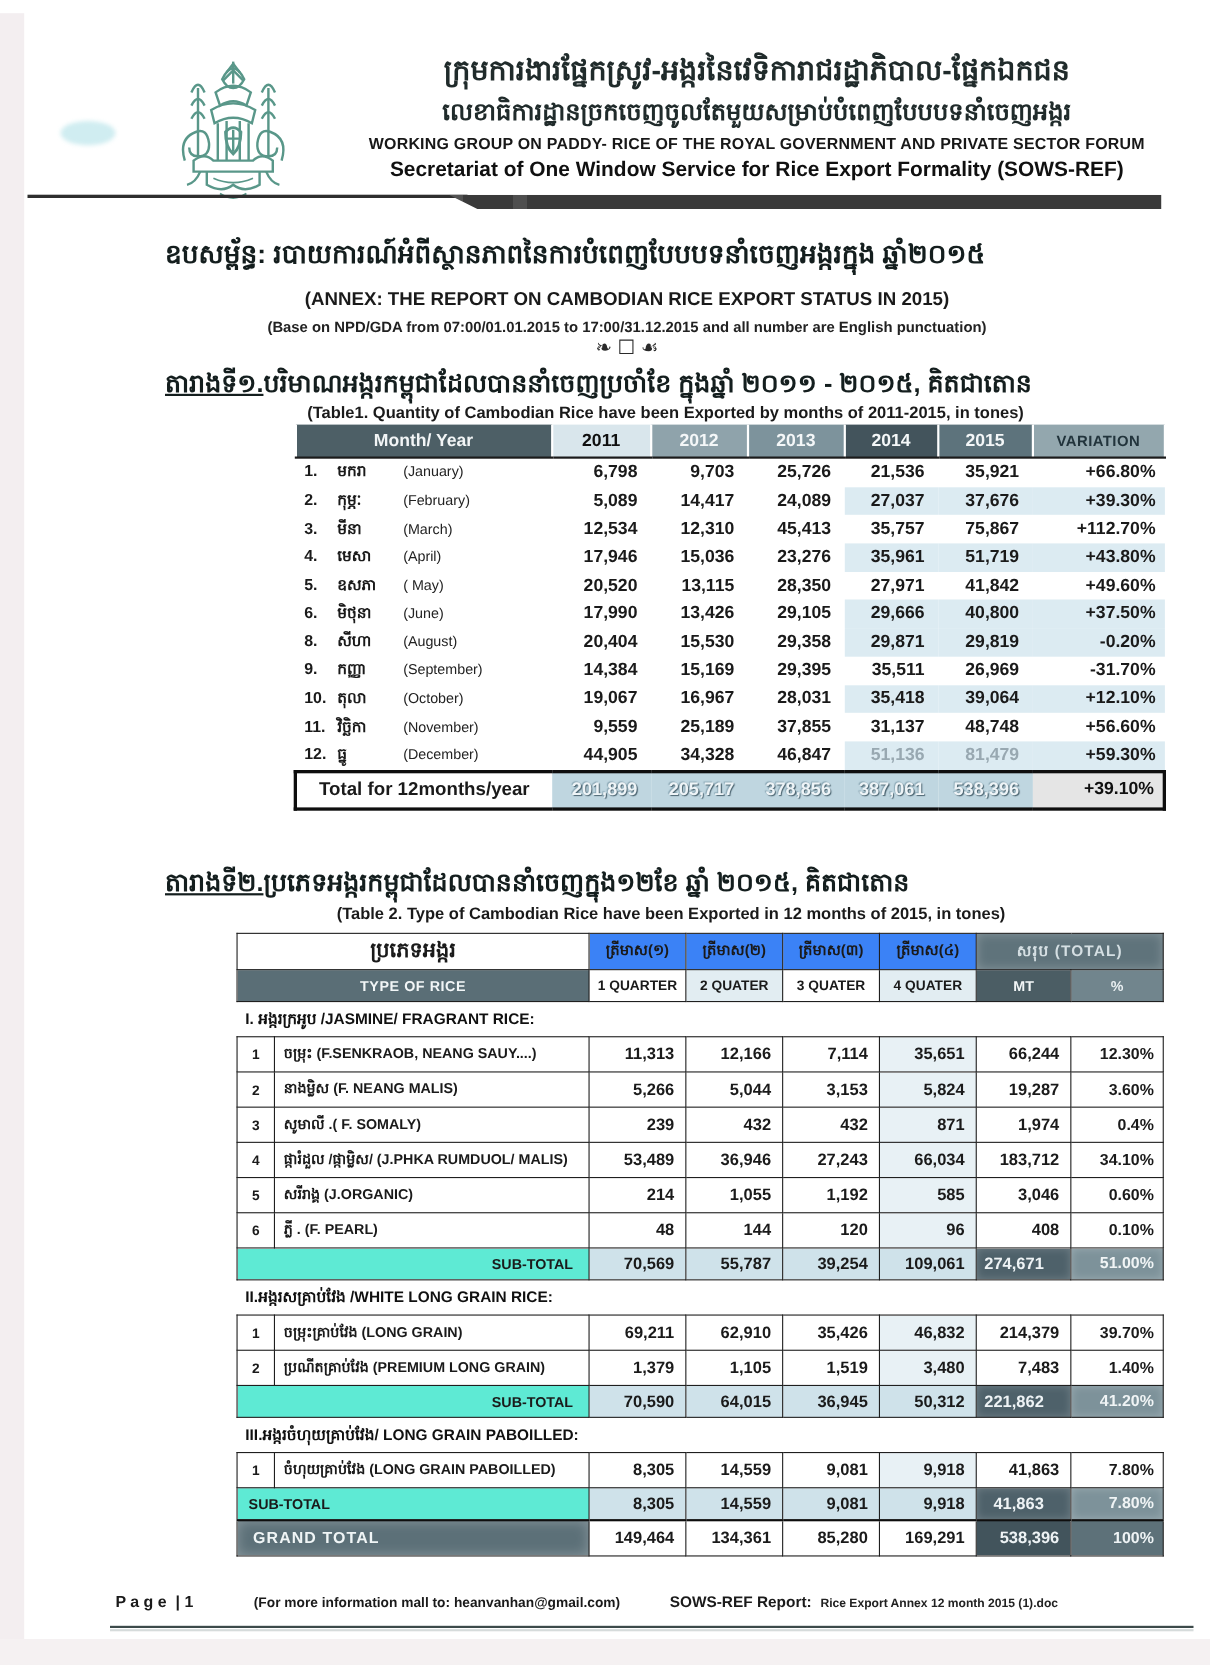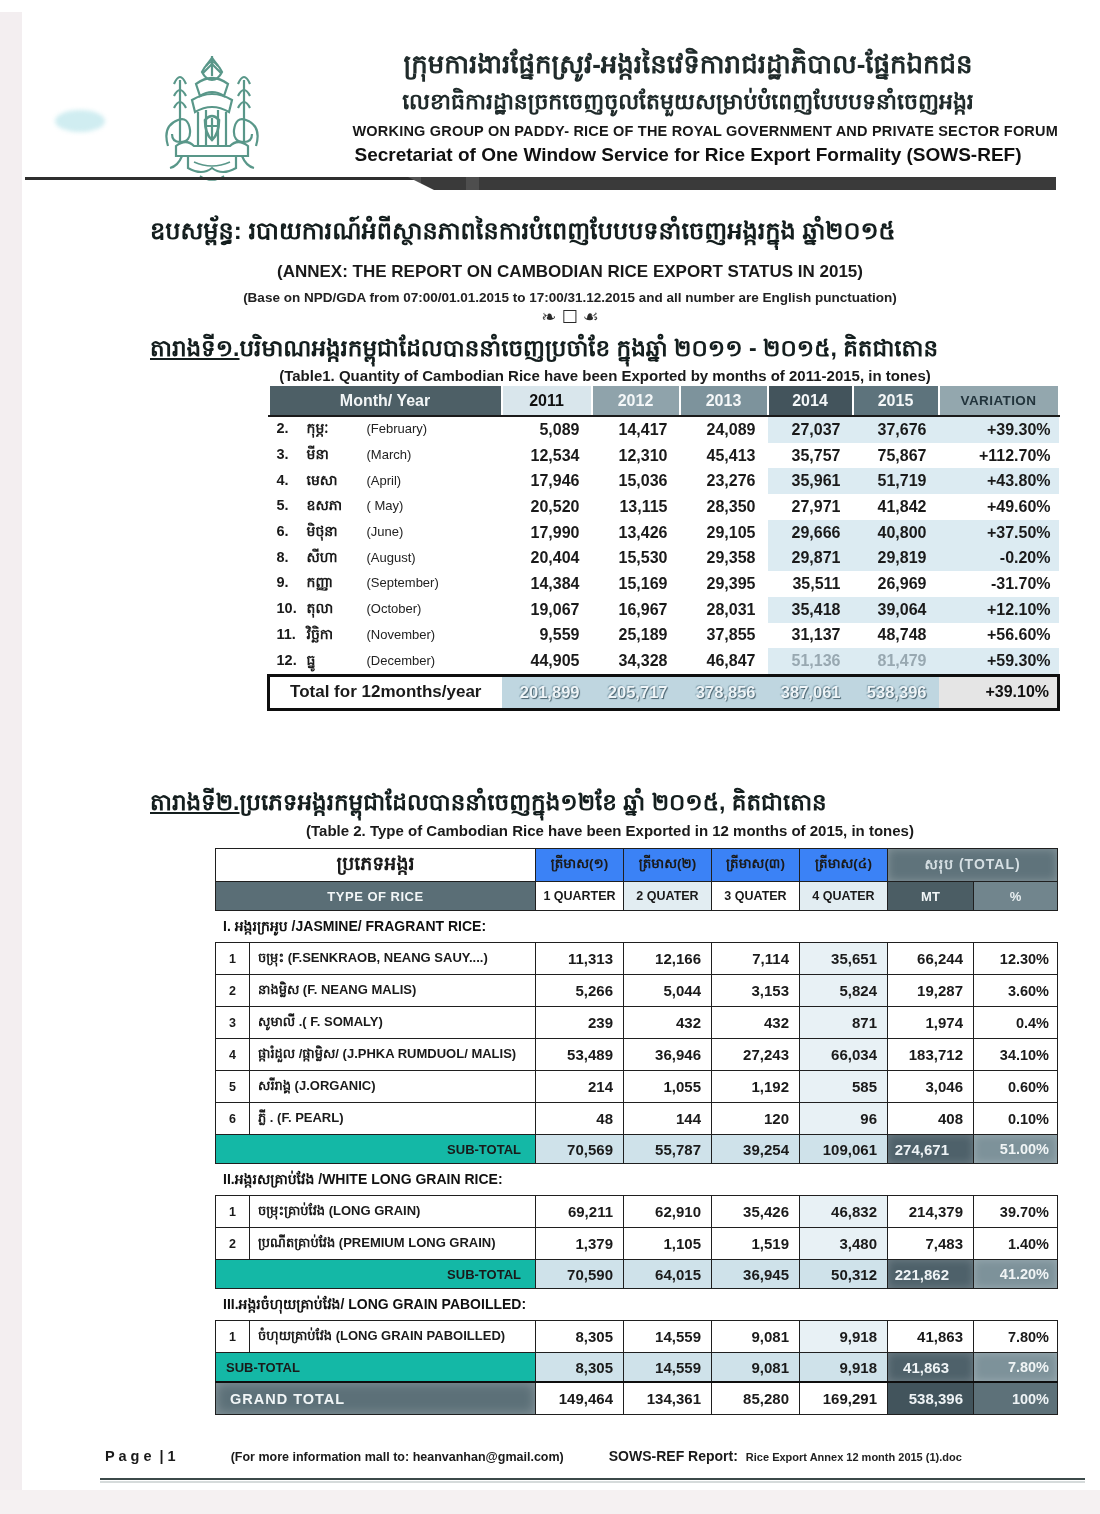--- a/index.html
+++ b/index.html
@@ -7,21 +7,21 @@
        font-family:"Liberation Sans","DejaVu Sans",sans-serif;color:#1a1a1a;overflow:hidden;}
   .edge-left{position:absolute;left:0;top:12px;width:22px;height:1502px;background:#f3eef0;}
   .edge-bottom{position:absolute;left:0;top:1490px;width:1100px;height:24px;background:#f5f1f2;}
   .smudge{position:absolute;left:55px;top:110px;width:50px;height:22px;background:rgba(150,215,225,.45);
           border-radius:50%;filter:blur(2px);}
   
   .emblem{position:absolute;left:158px;top:50px;width:108px;height:142px;}
   .hdr-text{position:absolute;left:318px;top:44px;width:740px;text-align:center;}
   .kh1{font-size:26px;font-weight:bold;line-height:40px;white-space:nowrap;color:#202b2b;}
   .kh2{font-size:22px;font-weight:bold;line-height:36px;white-space:nowrap;color:#202b2b;}
-  .en1{font-size:14.5px;font-weight:bold;line-height:22px;letter-spacing:.2px;color:#181818;text-align:right;}
+  .en1{font-size:14.5px;font-weight:bold;line-height:22px;letter-spacing:.2px;color:#181818;}
   .en2{font-size:19px;font-weight:bold;line-height:26px;color:#101010;}
   .rule-thin{position:absolute;left:25px;top:177px;width:400px;height:3px;background:#2e2e2e;}
   .rule-thick{position:absolute;left:408px;top:177px;width:648px;height:13px;background:#3a3a3a;
               clip-path:polygon(0 0,100% 0,100% 100%,26px 100%);
               background-image:linear-gradient(90deg,rgba(255,255,255,.12) 0 2%,transparent 2% 9%,rgba(255,255,255,.10) 9% 11%,transparent 11%);}
   
   .doc-title-kh{position:absolute;left:150px;top:216px;font-size:24px;font-weight:bold;white-space:nowrap;color:#141e1e;}
   .annex{position:absolute;left:130px;top:262px;width:880px;text-align:center;font-size:17px;font-weight:bold;}
   .base-note{position:absolute;left:130px;top:290px;width:880px;text-align:center;font-size:13.5px;font-weight:bold;color:#222;}
   .ornament{position:absolute;left:130px;top:306px;width:880px;text-align:center;font-size:18px;color:#2a2a2a;}
@@ -68,21 +68,21 @@
   .t2h .en-mt{background:#4b5d64;color:#f2f6f7;font-size:13px;font-weight:bold;text-align:center;}
   .t2h .en-pct{background:#71858d;color:#e9eff1;font-size:13px;font-weight:bold;text-align:center;}
   .sec-title{font-size:14px;font-weight:bold;padding:6px 0 4px 8px;color:#101010;white-space:nowrap;}
   .t2 td.r-no{height:29px;text-align:center;font-size:12.5px;font-weight:bold;}
   .t2 td.r-name{text-align:left;padding-left:8px;font-size:13px;font-weight:bold;}
   .t2 td.r-q{text-align:right;padding-right:10px;font-size:15px;font-weight:600;}
   .t2 td.r-q4{background:#e8f1f5;}
   .t2 td.r-mt{text-align:right;padding-right:10px;font-size:15px;font-weight:600;}
   .t2 td.r-pct{text-align:right;padding-right:8px;font-size:14.5px;font-weight:600;}
   .t2 tr.sub td{height:26px;}
-  .t2 tr.sub td.s-label{font-size:13px;font-weight:bold;text-align:right;padding-right:14px;background:#14b8a6;}
+  .t2 tr.sub td.s-label{font-size:13px;font-weight:bold;text-align:right;padding-right:14px;background:#5eead4;}
   .t2 tr.sub td.s-label.left{text-align:left;padding-left:10px;}
   .t2 tr.sub td.s-q{background:#cfe2ea;text-align:right;padding-right:10px;font-size:15px;font-weight:bold;}
   .t2 tr.sub td.s-mt{background:#4e616a;color:#eef3f5;text-align:right;padding-right:24px;font-size:15px;font-weight:bold;
        box-shadow:inset 0 0 8px rgba(255,255,255,.2);}
   .t2 tr.sub td.s-pct{background:#7d929a;color:#f0f4f5;text-align:right;padding-right:8px;font-size:14.5px;font-weight:bold;
        box-shadow:inset 0 0 8px rgba(255,255,255,.25);}
   .t2 tr.grand td{height:29px;border-top:2px solid #0e0e0e;}
   .t2 tr.grand td.g-label{background:#5c7078;color:#f0f5f6;font-size:14.5px;font-weight:bold;text-align:left;
        padding-left:14px;letter-spacing:1px;box-shadow:inset 0 0 12px rgba(255,255,255,.28);}
   .t2 tr.grand td.g-q{text-align:right;padding-right:10px;font-size:15px;font-weight:bold;background:#fff;}
@@ -159,20 +159,29 @@
       <th class="h-2011">2011</th>
       <th class="h-2012">2012</th>
       <th class="h-2013">2013</th>
       <th class="h-2014">2014</th>
       <th class="h-2015">2015</th>
       <th class="h-var">VARIATION</th>
     </tr>
   </thead>
   <tbody>
 
+      <tr>
+        <td class="c-month"><span class="m-no">1.</span><span class="m-kh">មករា</span><span class="m-en">(January)</span></td>
+        <td class="c11">6,798</td>
+        <td class="c12">9,703</td>
+        <td class="c13">25,726</td>
+        <td class="c14">21,536</td>
+        <td class="c15">35,921</td>
+        <td class="cvar">+66.80%</td>
+      </tr>
 
       <tr class=" tint">
         <td class="c-month"><span class="m-no">2.</span><span class="m-kh">កុម្ភៈ</span><span class="m-en">(February)</span></td>
         <td class="c11">5,089</td>
         <td class="c12">14,417</td>
         <td class="c13">24,089</td>
         <td class="c14">27,037</td>
         <td class="c15">37,676</td>
         <td class="cvar">+39.30%</td>
       </tr>

